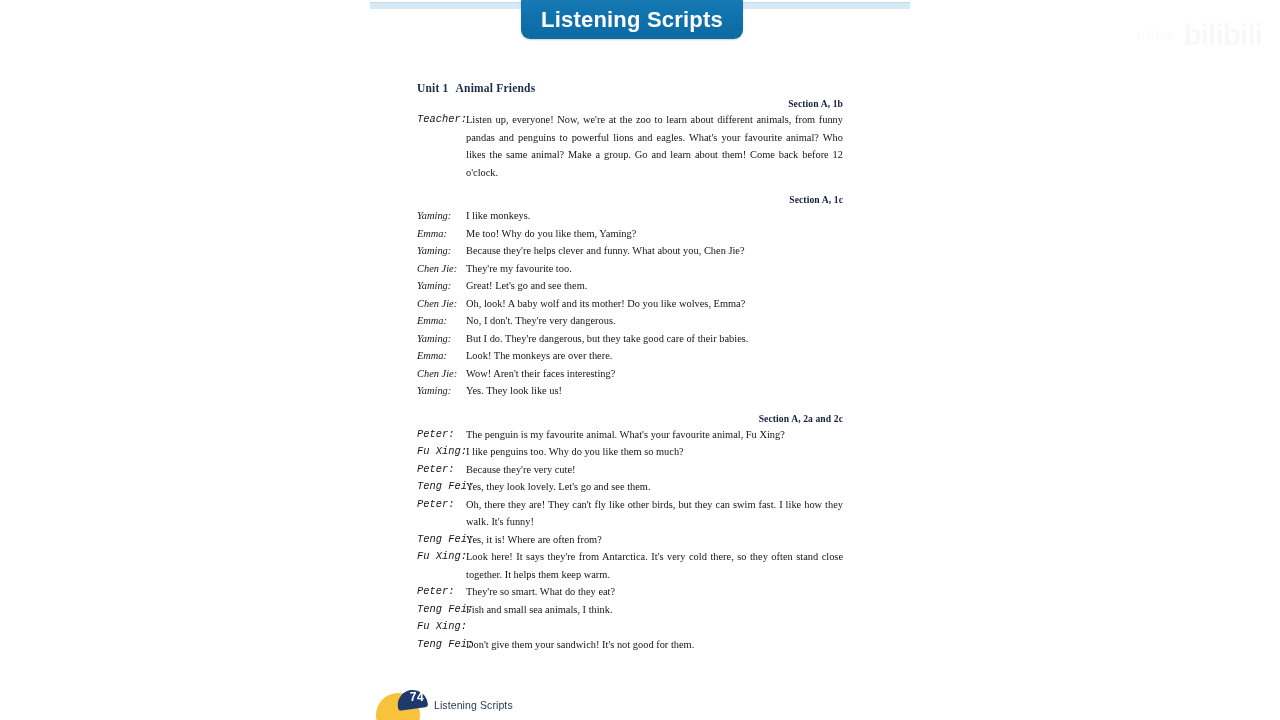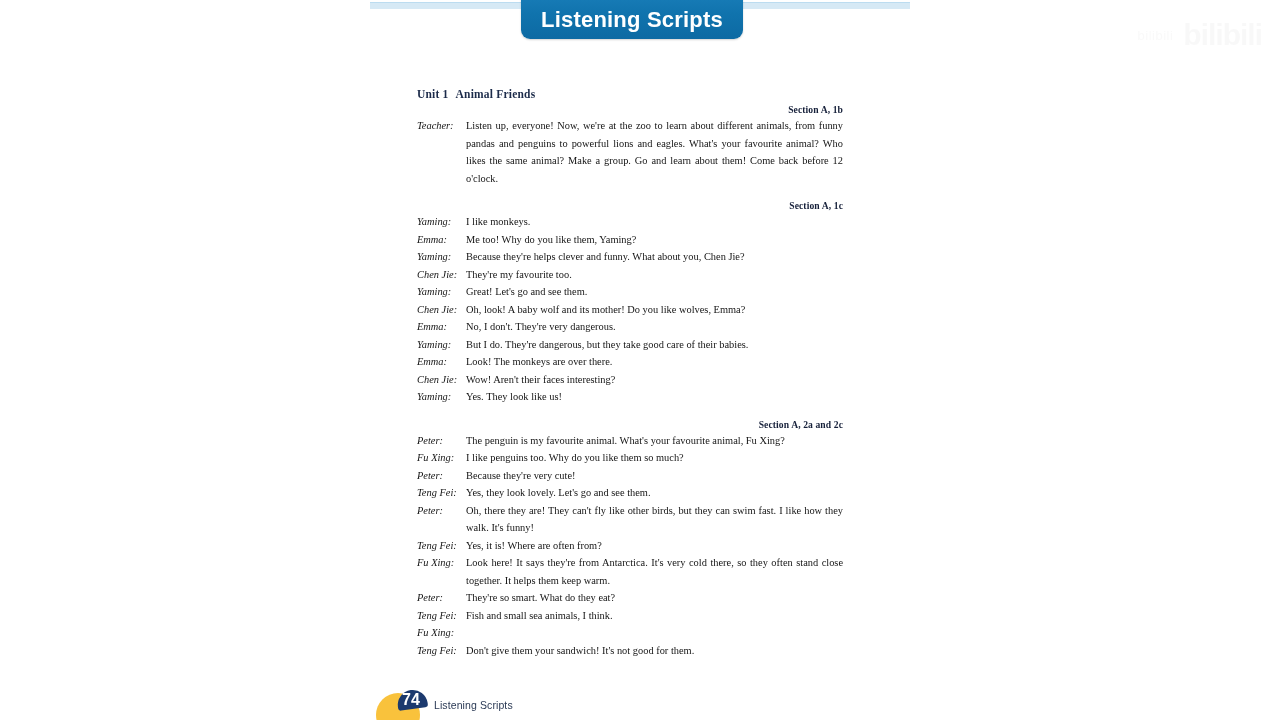--- a/index.html
+++ b/index.html
@@ -80,21 +80,21 @@
     font-size: 30px;
     font-weight: bold;
     color: #f2f2f2;
     letter-spacing: -1px;
   }
 
   
   .page {
     position: absolute;
     left: 417px;
-    top: 88px;
+    top: 82px;
     width: 426px;
   }
 
   .unit-title {
     font-family: "Liberation Serif", serif;
     font-weight: bold;
     font-size: 11.5px;
     color: #1c2b4a;
     letter-spacing: 0.2px;
     margin: 0 0 4px 0;
@@ -119,21 +119,21 @@
     font-size: 10.4px;
     line-height: 17.5px;
   }
   .speaker {
     flex: 0 0 auto;
     font-style: italic;
     text-align: left;
     white-space: nowrap;
     color: #141414;
   }
-  .speaker.w-wide { width: 49px; }
+  .speaker.w-wide { width: 49px; font-family: Liberation Mono, monospace; }
   .speaker.w-narrow { width: 49px; }
   .utt {
     flex: 1 1 auto;
     text-align: justify;
     color: #141414;
     hyphens: none;
   }
   .utt.justified { text-align: justify; }
   .utt.plain { text-align: left; }
 
@@ -168,23 +168,23 @@
     height: 19px;
     background: #1c3a6e;
     border-radius: 16px 16px 3px 3px;
     transform: rotate(-8deg);
   }
   .badge-number {
     position: absolute;
     left: 26px;
     top: 1px;
     width: 22px;
-    text-align: left;
-    font-family: Liberation Sans, sans-serif;
-    font-size: 16px;
+    text-align: right;
+    font-family: Liberation Mono, monospace;
+    font-size: 12px;
     font-weight: bold;
     color: #ffffff;
     z-index: 2;
   }
   .footer-label {
     margin-left: 6px;
     font-family: "Liberation Sans", sans-serif;
     font-size: 10.5px;
     color: #2b3a55;
     letter-spacing: 0.1px;

